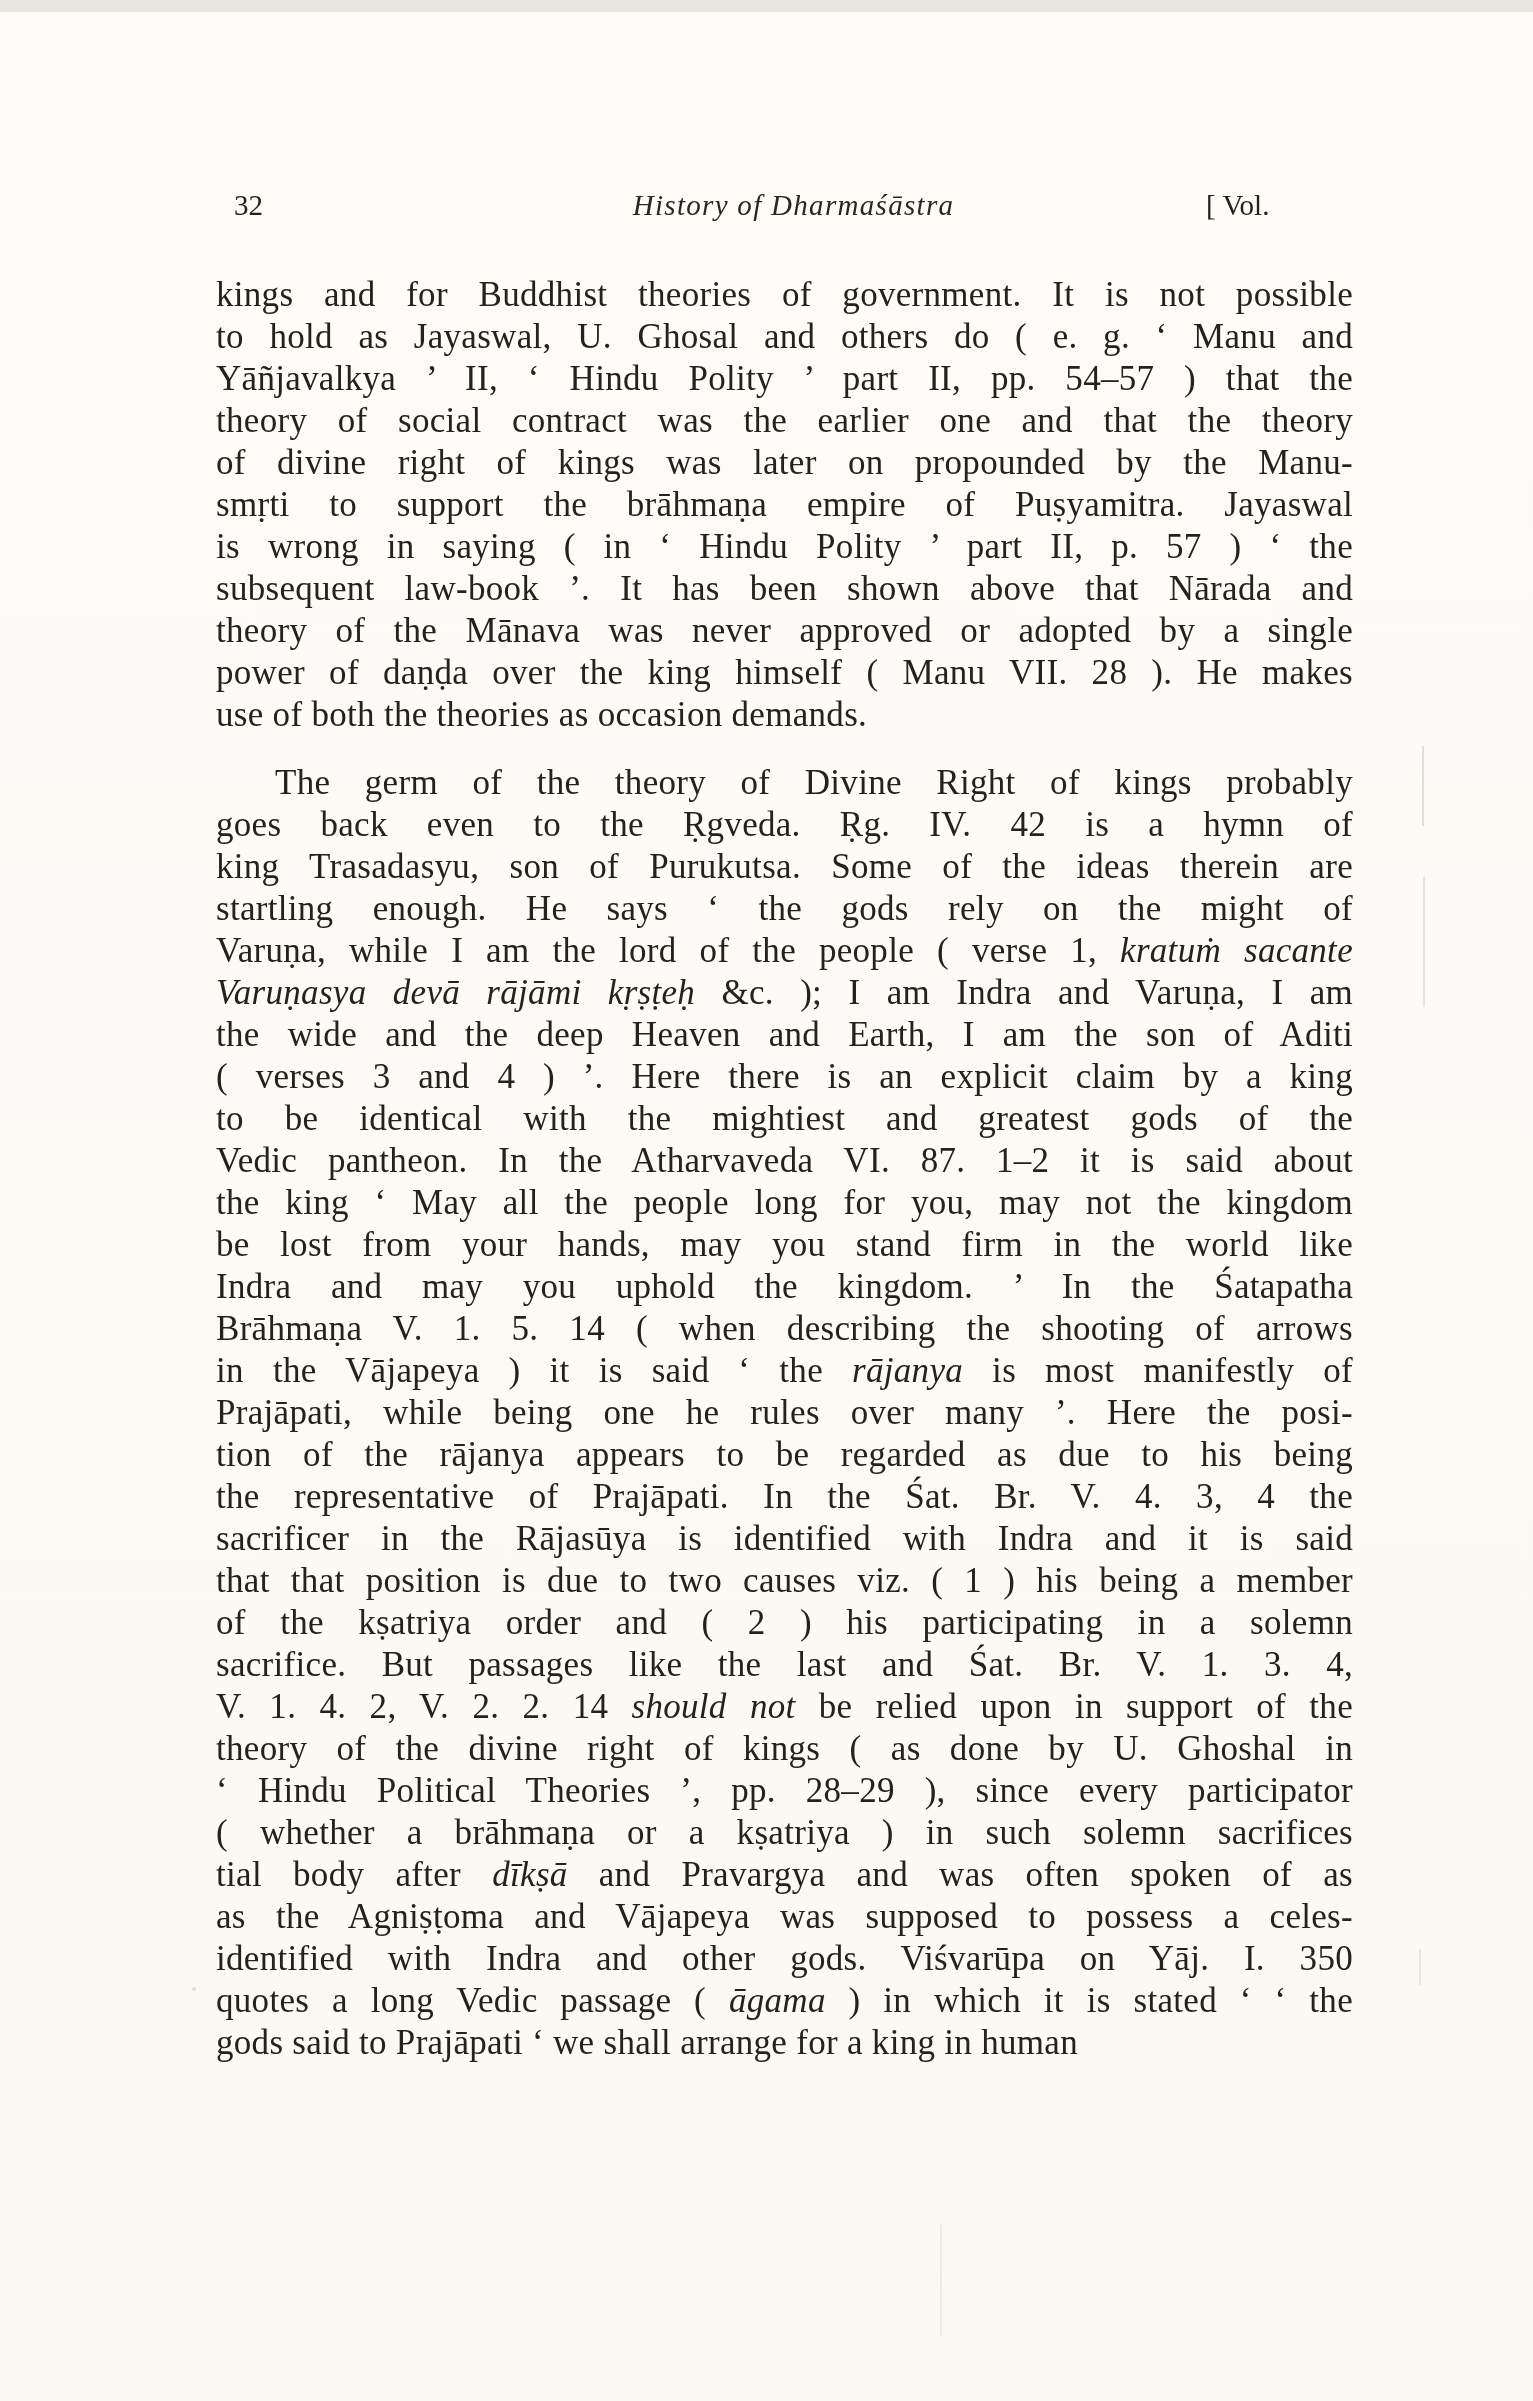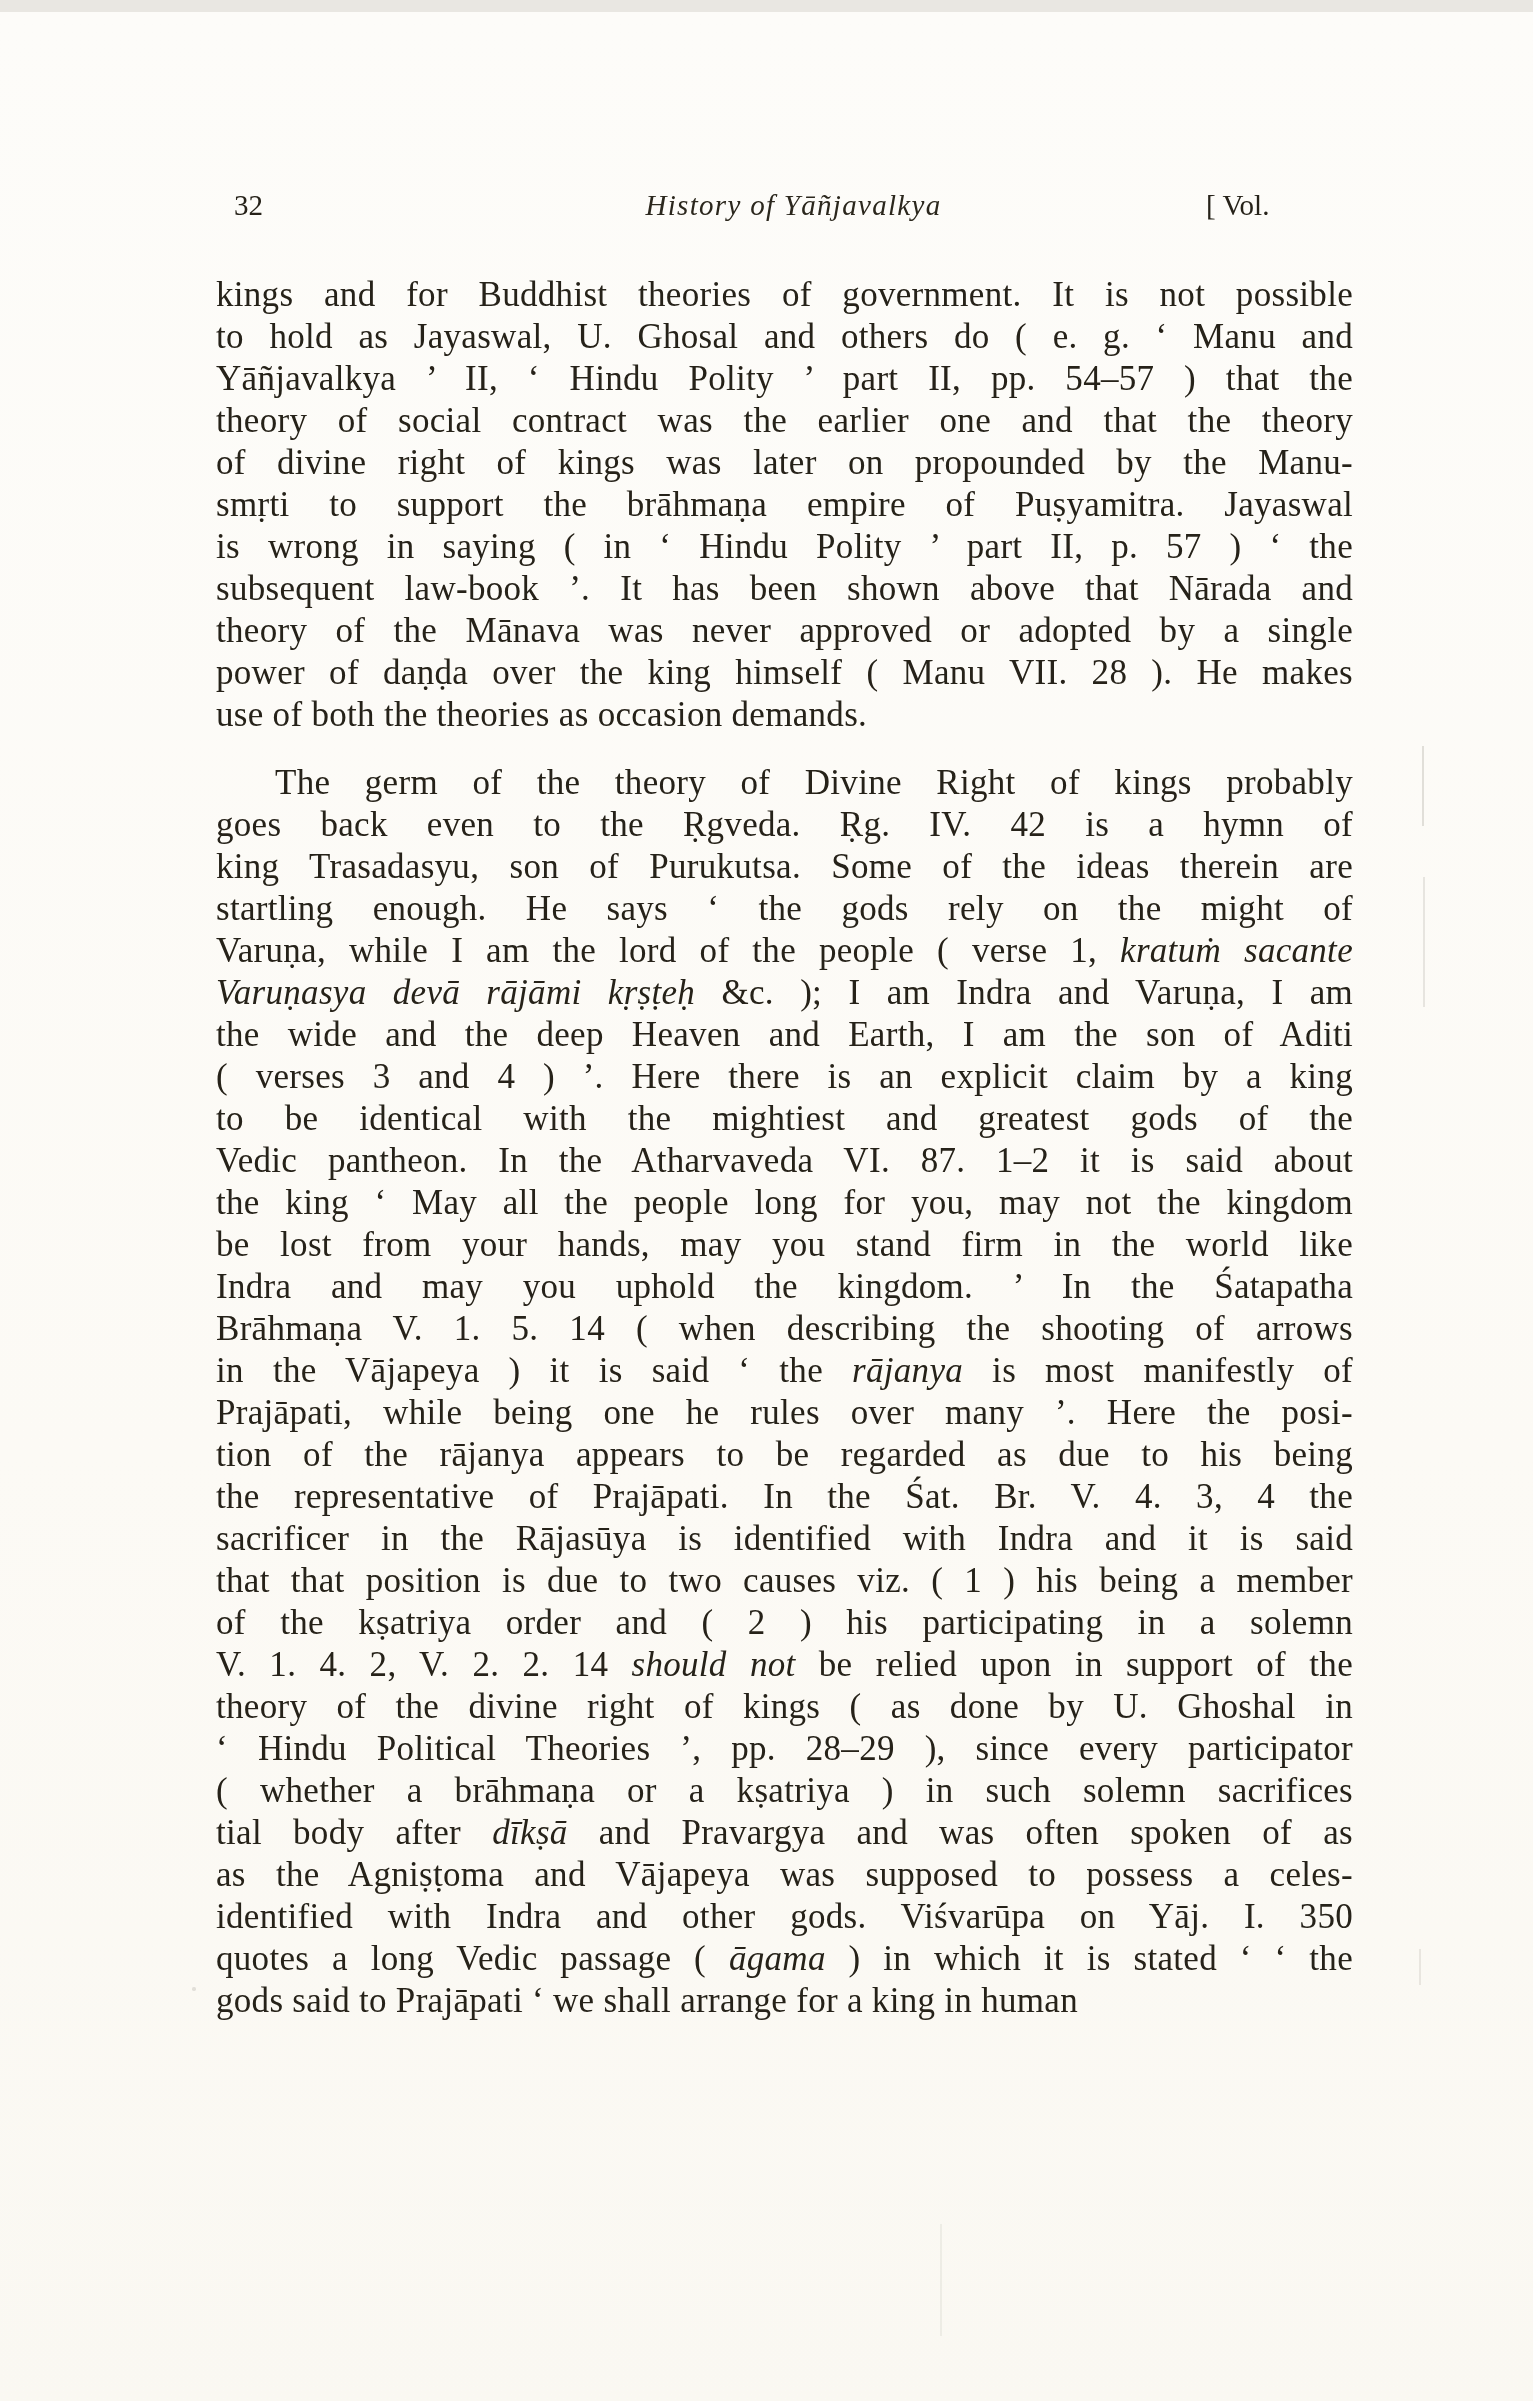--- a/index.html
+++ b/index.html
@@ -56,21 +56,21 @@
     background: #a9a69d;
   }
 </style>
 </head>
 <body>
 
 <div class="page">
 
   <div class="header">
     <div class="page-num">32</div>
-    <div class="running-title">History of Yāñjavalkya</div>
+    <div class="running-title">History of Dharmaśāstra</div>
     <div class="vol">[ Vol.</div>
   </div>
 
   <div class="body-text">
     <div class="para">
         <div class="line"><span>kings and for Buddhist theories of government. It is not possible</span></div>
         <div class="line"><span>to hold as Jayaswal, U. Ghosal and others do ( e. g. ‘ Manu and</span></div>
         <div class="line"><span>Yāñjavalkya ’ II, ‘ Hindu Polity ’ part II, pp. 54–57 ) that the</span></div>
         <div class="line"><span>theory of social contract was the earlier one and that the theory</span></div>
         <div class="line"><span>of divine right of kings was later on propounded by the Manu-</span></div>
@@ -96,20 +96,21 @@
         <div class="line"><span>be lost from your hands, may you stand firm in the world like</span></div>
         <div class="line"><span>Indra and may you uphold the kingdom. ’ In the Śatapatha</span></div>
         <div class="line"><span>Brāhmaṇa V. 1. 5. 14 ( when describing the shooting of arrows</span></div>
         <div class="line"><span>in the Vājapeya ) it is said ‘ the </span><span class="it">rājanya</span><span> is most manifestly of</span></div>
         <div class="line"><span>Prajāpati, while being one he rules over many ’. Here the posi-</span></div>
         <div class="line"><span>tion of the rājanya appears to be regarded as due to his being</span></div>
         <div class="line"><span>the representative of Prajāpati. In the Śat. Br. V. 4. 3, 4 the</span></div>
         <div class="line"><span>sacrificer in the Rājasūya is identified with Indra and it is said</span></div>
         <div class="line"><span>that that position is due to two causes viz. ( 1 ) his being a member</span></div>
         <div class="line"><span>of the kṣatriya order and ( 2 ) his participating in a solemn</span></div>
+        <div class="line"><span>sacrifice. But passages like the last and Śat. Br. V. 1. 3. 4,</span></div>
         <div class="line"><span>V. 1. 4. 2, V. 2. 2. 14 </span><span class="it">should not</span><span> be relied upon in support of the</span></div>
         <div class="line"><span>theory of the divine right of kings ( as done by U. Ghoshal in</span></div>
         <div class="line"><span>‘ Hindu Political Theories ’, pp. 28–29 ), since every participator</span></div>
         <div class="line"><span>( whether a brāhmaṇa or a kṣatriya ) in such solemn sacrifices</span></div>
         <div class="line"><span>tial body after </span><span class="it">dīkṣā</span><span> and Pravargya and was often spoken of as</span></div>
         <div class="line"><span>as the Agniṣṭoma and Vājapeya was supposed to possess a celes-</span></div>
         <div class="line"><span>identified with Indra and other gods. Viśvarūpa on Yāj. I. 350</span></div>
         <div class="line"><span>quotes a long Vedic passage ( </span><span class="it">āgama</span><span> ) in which it is stated ‘ ‘ the</span></div>
         <div class="line last"><span>gods said to Prajāpati ‘ we shall arrange for a king in human</span></div>
       </div>

